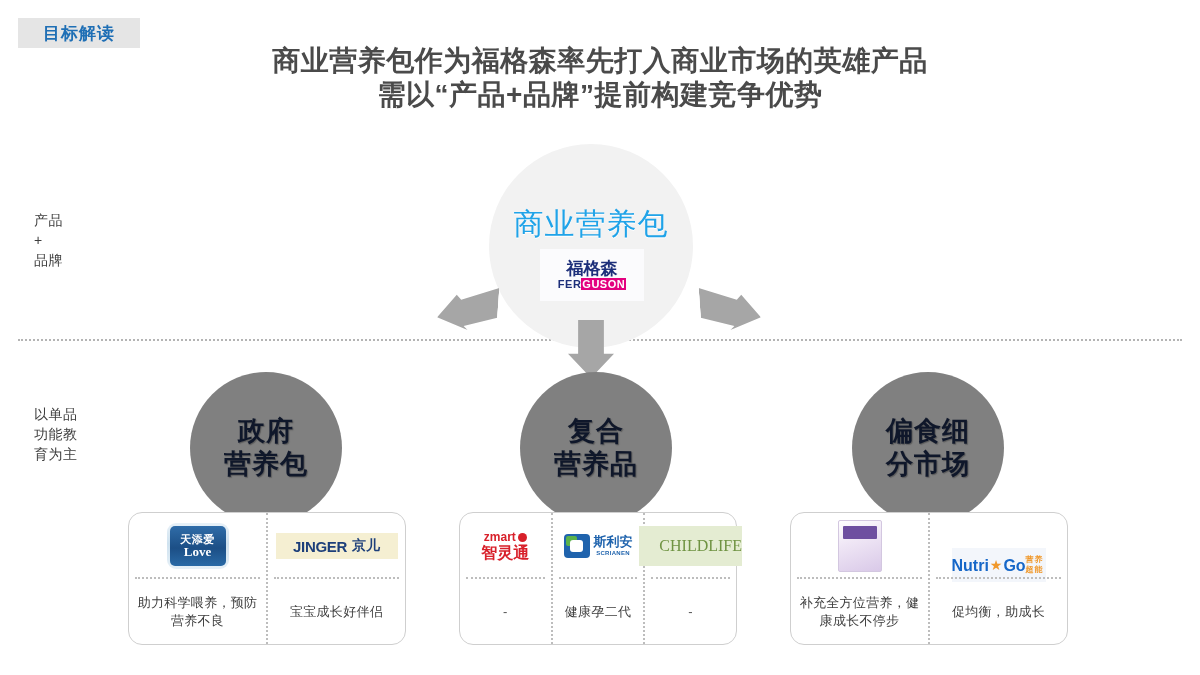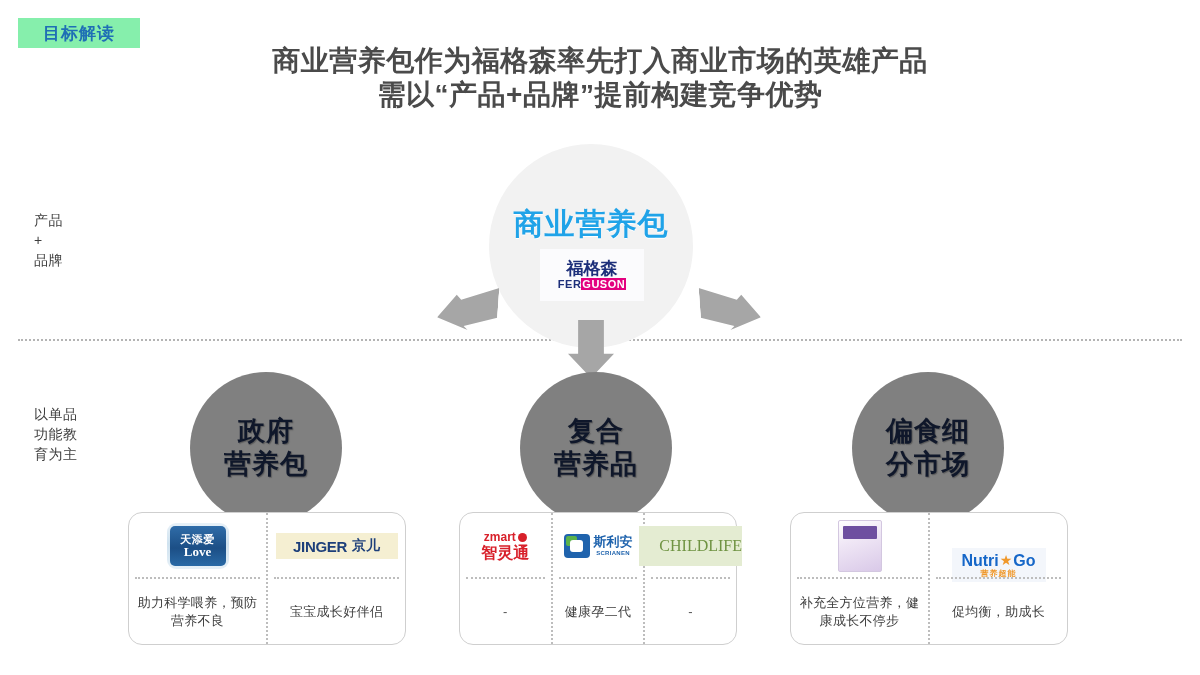--- a/index.html
+++ b/index.html
@@ -18,21 +18,21 @@
     overflow: hidden;
   }
 
   
   .section-tag {
     position: absolute;
     left: 18px;
     top: 18px;
     width: 122px;
     height: 30px;
-    background: #86efac;
+    background: #e5e5e5;
     display: flex;
     align-items: center;
     justify-content: center;
   }
   .section-tag span {
     color: #1f6fb5;
     font-size: 17px;
     font-weight: bold;
     letter-spacing: 1px;
   }
@@ -86,21 +86,21 @@
     background: #f2f2f2;
   }
   .hero-title {
     position: absolute;
     left: 489px;
     top: 204px;
     width: 204px;
     text-align: center;
     color: #20a3e8;
     font-size: 30px;
-    font-weight: bold;
+    font-weight: normal;
     letter-spacing: 1px;
     text-shadow: 0 1px 0 #ffffff;
   }
   .hero-logo {
     position: absolute;
     left: 540px;
     top: 249px;
     width: 104px;
     height: 52px;
     background: #fbfbfd;
@@ -314,21 +314,21 @@
     padding-top: 5px;
     box-sizing: border-box;
   }
   .logo-box .band {
     width: 34px; height: 13px; background: #6e4fa0; border-radius: 1px;
   }
 
   .logo-nutrigo {
     width: 94px; height: 34px;
     background: #f3f6fb;
-    display: flex; flex-direction: column;
+    display: flex; flex-direction: row;
     align-items: center; justify-content: center; margin-top: 38px;
   }
   .logo-nutrigo .en {
     color: #1667c8; font-size: 16px; font-weight: bold; line-height: 17px;
     display: flex; align-items: center; gap: 1px;
   }
   .logo-nutrigo .star { color: #f0982a; font-size: 14px; }
   .logo-nutrigo .cn { color: #f0982a; font-size: 8px; font-weight: bold; letter-spacing: 1px; line-height: 10px;}
 </style>
 </head>

